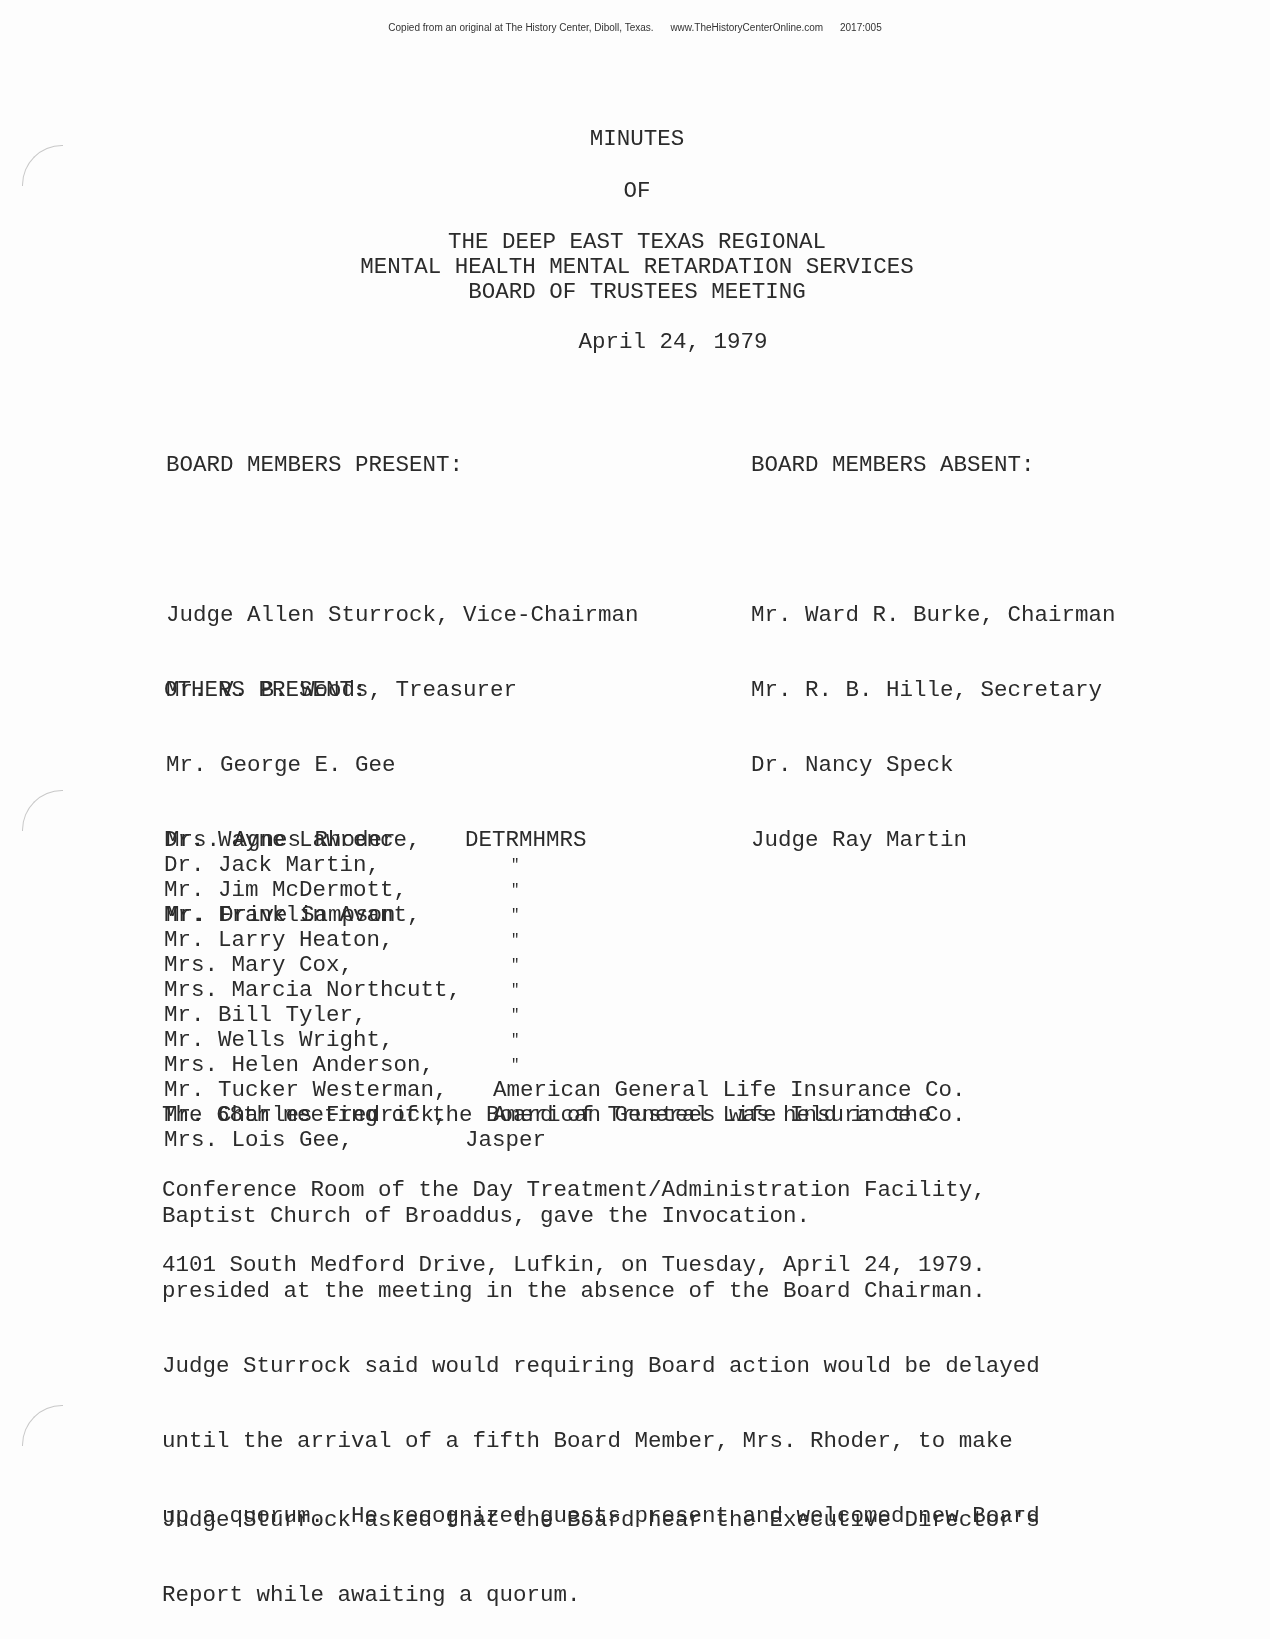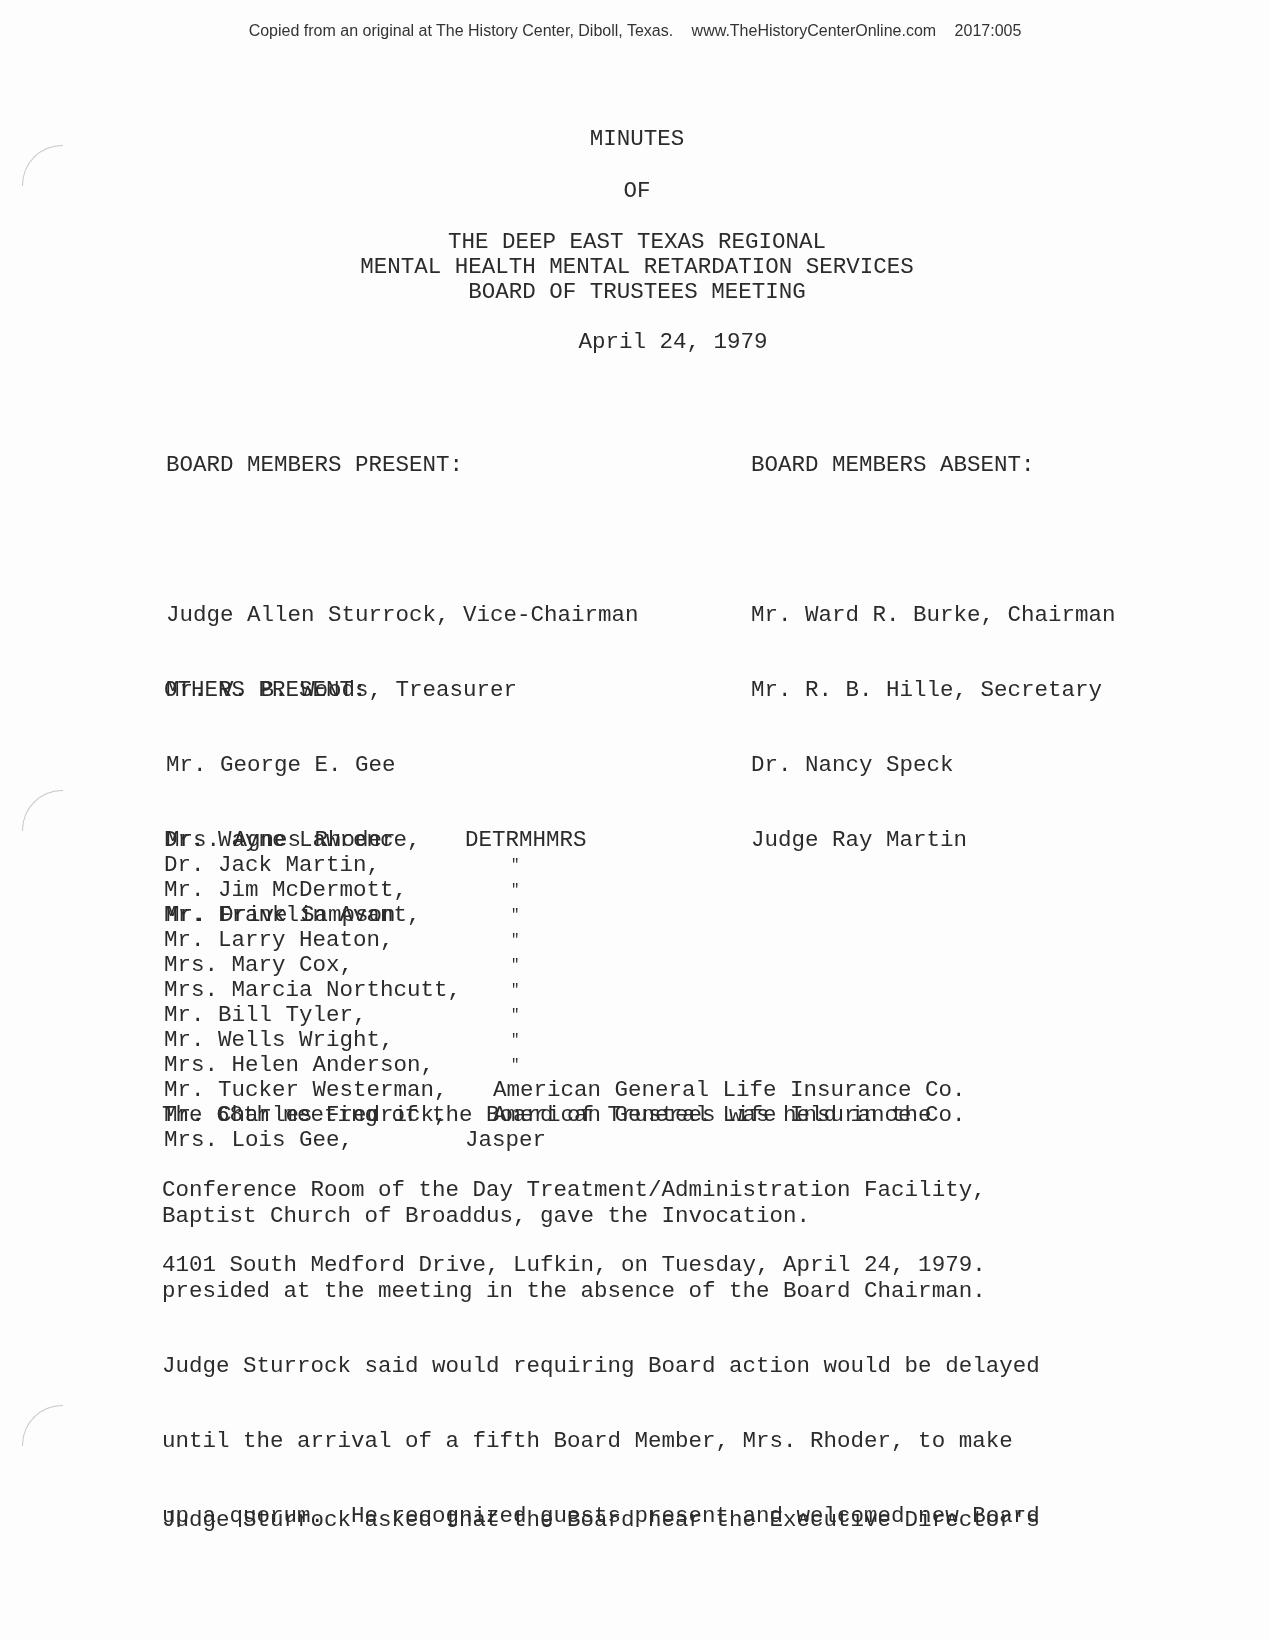--- a/index.html
+++ b/index.html
@@ -3,21 +3,21 @@
 <meta charset="utf-8">
 <style>
   html, body { margin: 0; padding: 0; }
   body {
     width: 1270px; height: 1639px; background: #fdfdfd; position: relative;
     overflow: hidden; color: #2b2b2b;
     font-family: "Liberation Mono", "DejaVu Sans Mono", monospace;
   }
   .header-note {
     position: absolute; top: 22px; left: 0; width: 100%; text-align: center;
-    font-family: "Liberation Sans", "DejaVu Sans", sans-serif; font-size: 16px; color: #333;
+    font-family: "Liberation Sans", "DejaVu Sans", sans-serif; font-size: 10px; color: #333;
   }
   .header-note span { margin: 0 7px; }
   .mono { font-size: 22.5px; line-height: 25px; white-space: pre; }
   .center { position: absolute; left: 2px; width: 100%; text-align: center; }
   .abs { position: absolute; }
   .para { position: absolute; left: 162px; font-size: 22.5px; line-height: 25px; white-space: pre; }
   .u { text-decoration: underline; text-underline-offset: 3px; }
   .mark { position: absolute; border: 1.5px solid #c8c8c8; border-right: none; border-bottom: none; border-radius: 40px 0 0 0; }
 </style>
 </head>
@@ -82,13 +82,14 @@
   <div>Judge Sturrock said would requiring Board action would be delayed</div>
   <div>until the arrival of a fifth Board Member, Mrs. Rhoder, to make</div>
   <div>up a quorum.  He recognized guests present and welcomed new Board</div>
   
   
   
 </div>
 
 <div class="para" style="top:1458px;">
   <div>Judge Sturrock asked that the Board hear the Executive Director's</div>
+  <div>Report while awaiting a quorum.</div>
 </div>
 
 </body></html>

